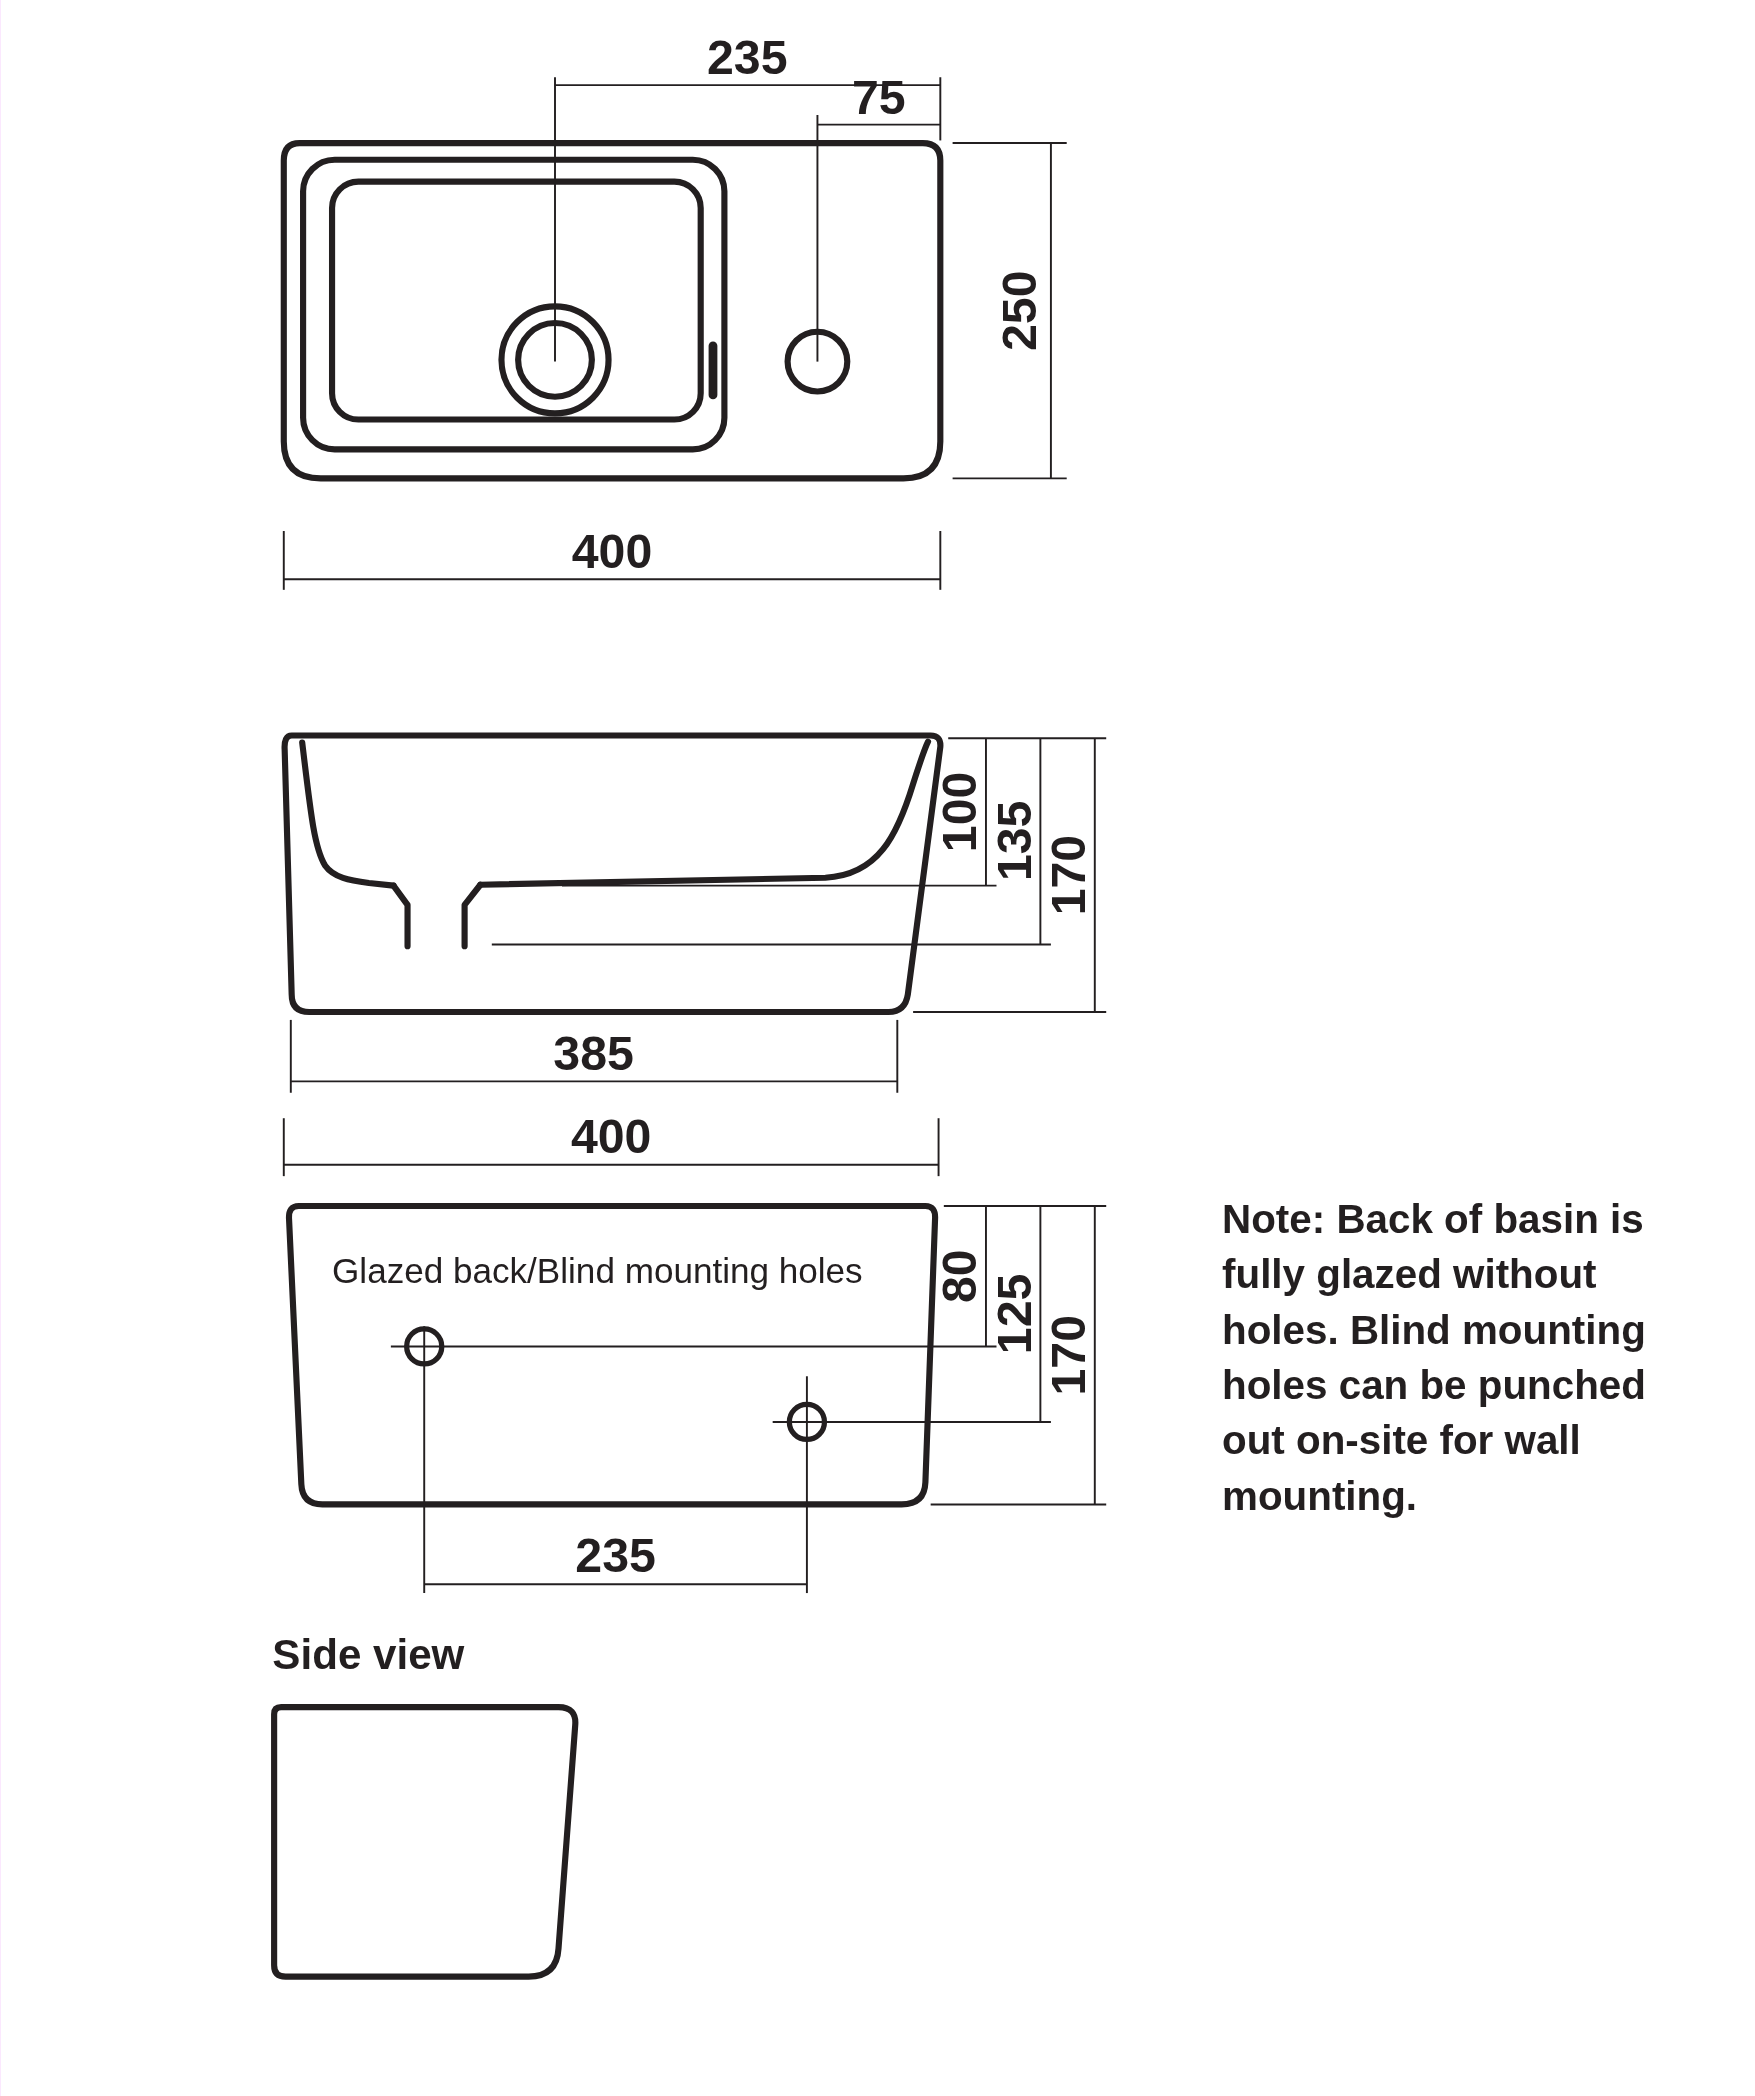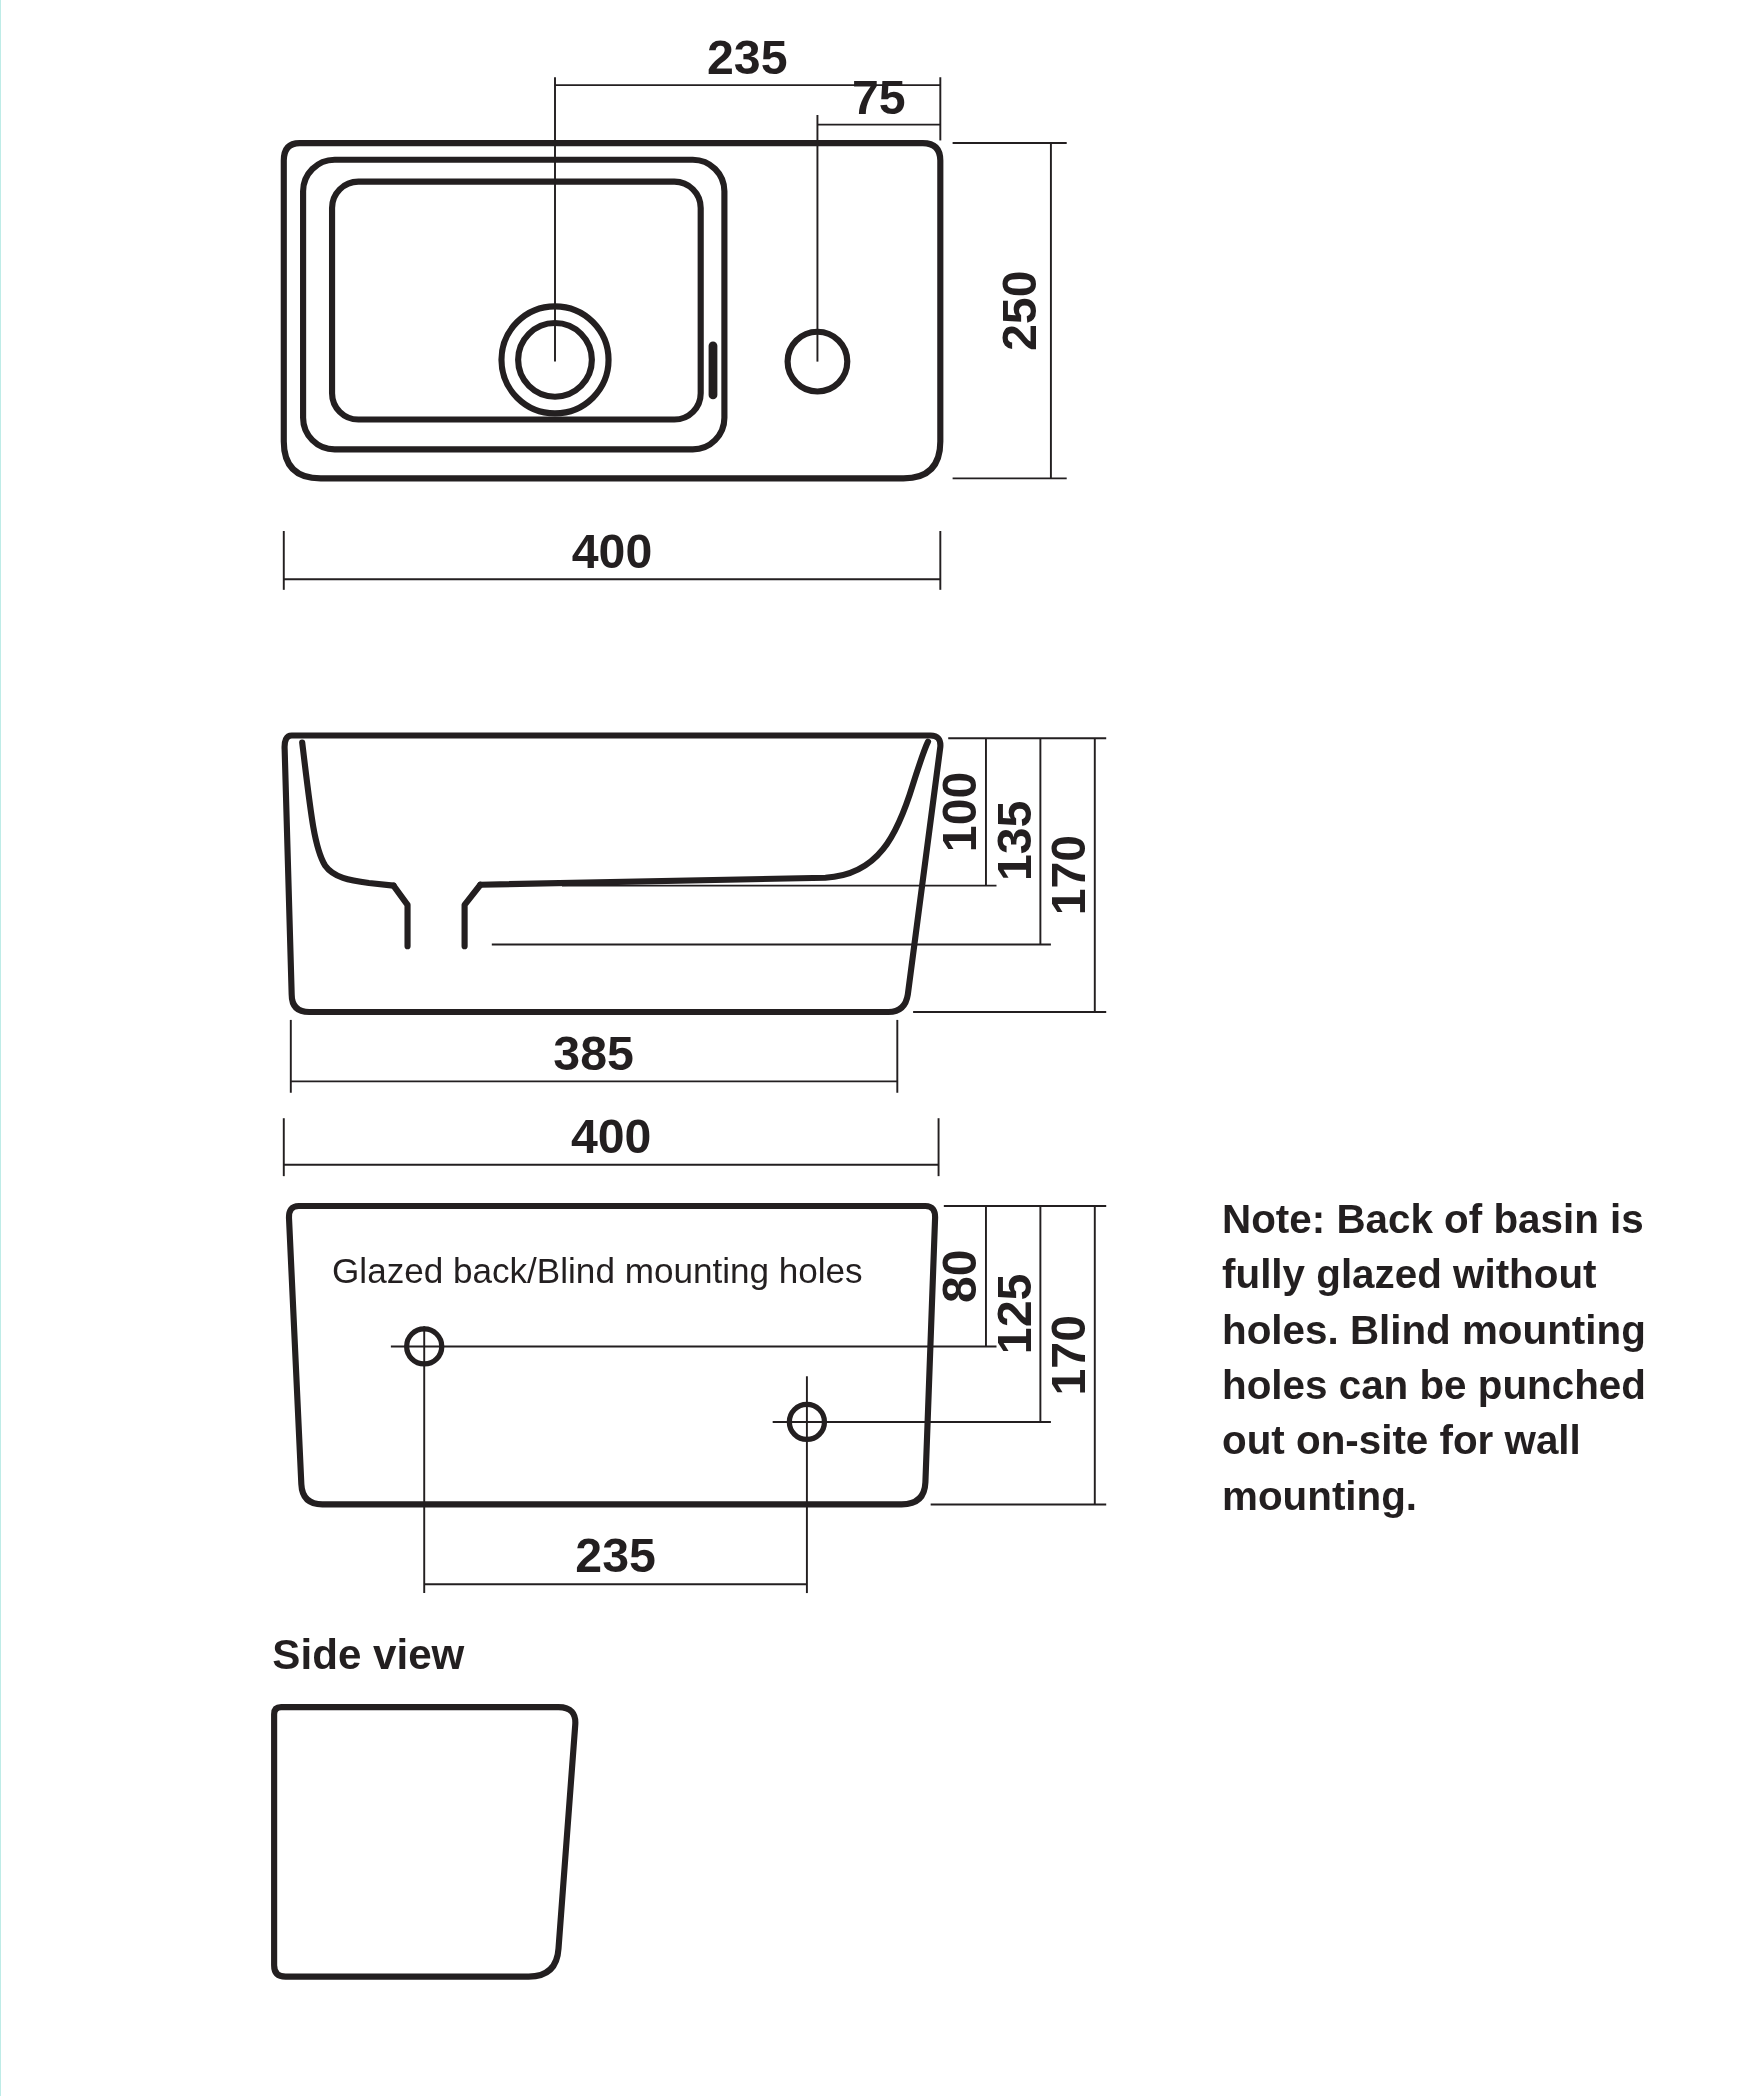--- a/index.html
+++ b/index.html
@@ -1,16 +1,16 @@
 <!DOCTYPE html>
 <html style="font-size:14px"><head>
 <meta charset="utf-8">
 <style>
   html,body{margin:0;padding:0;background:#ffffff;}
-  .page{width:1632px;height:2096px;position:relative;background:#14b8a6;}
+  .page{width:1632px;height:2096px;position:relative;background:#f0abfc;}
   svg{display:block;}
   .outline{fill:none;stroke:#231f20;stroke-width:7;stroke-linejoin:round;stroke-linecap:round;}
   .thin{fill:none;stroke:#231f20;stroke-width:2.2;stroke-linecap:butt;}
   .mid{fill:none;stroke:#231f20;stroke-width:6;stroke-linejoin:round;}
   .dimtxt{font-family:"Liberation Sans",sans-serif;font-size:55px;font-weight:600;fill:#231f20;}
   .lbltxt{font-family:"Liberation Sans",sans-serif;font-size:40px;font-weight:400;fill:#231f20;}
   .titletxt{font-family:"Liberation Sans",sans-serif;font-size:48px;font-weight:600;fill:#231f20;}
   .notetxt{font-family:"Liberation Sans",sans-serif;font-size:46px;font-weight:600;fill:#231f20;}
 </style>
 </head>

